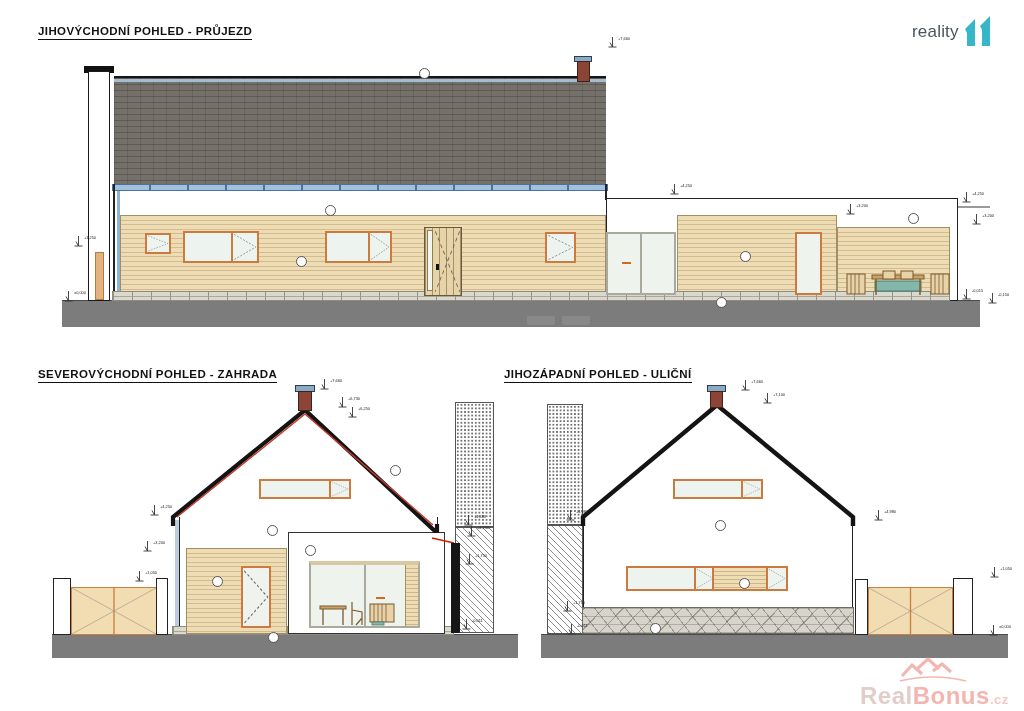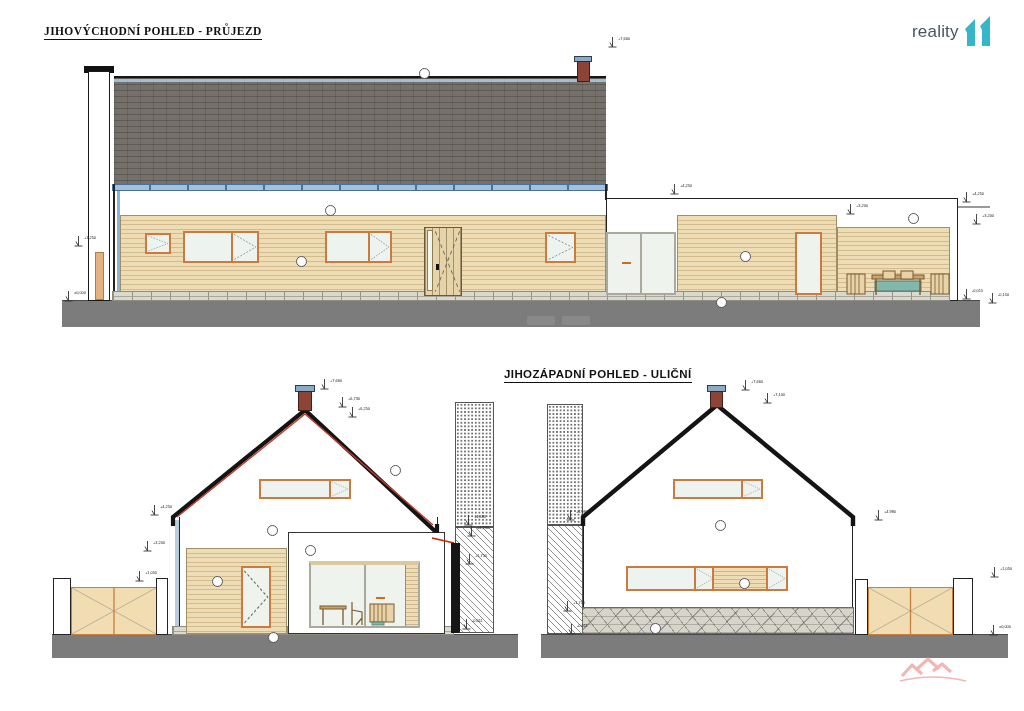--- a/index.html
+++ b/index.html
@@ -58,21 +58,22 @@
   #wm{position:absolute;left:860px;top:656px;width:160px;opacity:.8;text-align:left;}
   #wm .line{font-size:24px;font-weight:bold;letter-spacing:.5px;white-space:nowrap;}
   #wm .w1{color:#dcc1bb;} #wm .w2{color:#f0a39c;} #wm .w3{color:#f3bcb4;font-size:13px;}
   .svgabs{position:absolute;}
 </style>
 </head>
 <body>
 
 <div id="page">
 
-  <div class="title" style="left:44px;top:25px;font-family:Liberation Serif, serif;">JIHOVÝCHODNÍ POHLED - PRŮJEZD</div>
+  <div class="title" style="left:38px;top:25px;">JIHOVÝCHODNÍ POHLED - PRŮJEZD</div>
+  <div class="title" style="left:38px;top:368px;">SEVEROVÝCHODNÍ POHLED - ZAHRADA</div>
   <div class="title" style="left:504px;top:368px;">JIHOZÁPADNÍ POHLED - ULIČNÍ</div>
 
   <div id="logo">
     <span class="word">reality</span>
     <svg width="34" height="31" viewBox="0 0 34 31">
       <polygon points="3,13 13,3 13,30 5,30 5,17" fill="#38b6c9"></polygon>
       <polygon points="18,10 28,0 28,30 20,30 20,14" fill="#38b6c9"></polygon>
     </svg>
   </div>
 
@@ -259,20 +260,23 @@
         <path d="M0,0 L100,100 M100,0 L0,100" stroke="#9a9a90" stroke-width="1" fill="none"></path>
         <line x1="50" y1="0" x2="50" y2="100" stroke="#c8803c" stroke-width="1.6"></line>
       </svg></div>
   <div class="abs post" style="left:953px;top:578px;width:20px;height:57px;"></div>
 
   <div id="wm">
     <svg width="70" height="26" viewBox="0 0 70 26" style="margin-left:38px;display:block;">
       <path d="M4,20 L14,9 L24,18 M19,13 L30,3 L41,13 M35,15 L44,8 L53,16" fill="none" stroke="#efa6a0" stroke-width="3.2" stroke-linejoin="round"></path>
       <path d="M2,25 Q35,17 68,25" fill="none" stroke="#efa6a0" stroke-width="1.6"></path>
     </svg>
+    <div class="line">
+      <span class="w1">Real</span><span class="w2">Bonus</span><span class="w3">.cz</span>
+    </div>
   </div>
 
   <div id="markers">
       <div class="lvl" style="left: 608px; top: 36px;">
         <svg width="9" height="13" viewBox="0 0 9 13">
           <path d="M4.5,1 V11 M0.5,11 H8.5 M4.5,11 L2,6.5" fill="none" stroke="#333" stroke-width="0.9"></path>
         </svg>
         <span>+7,660</span>
       </div>
       <div class="lvl" style="left: 670px; top: 183px;">

